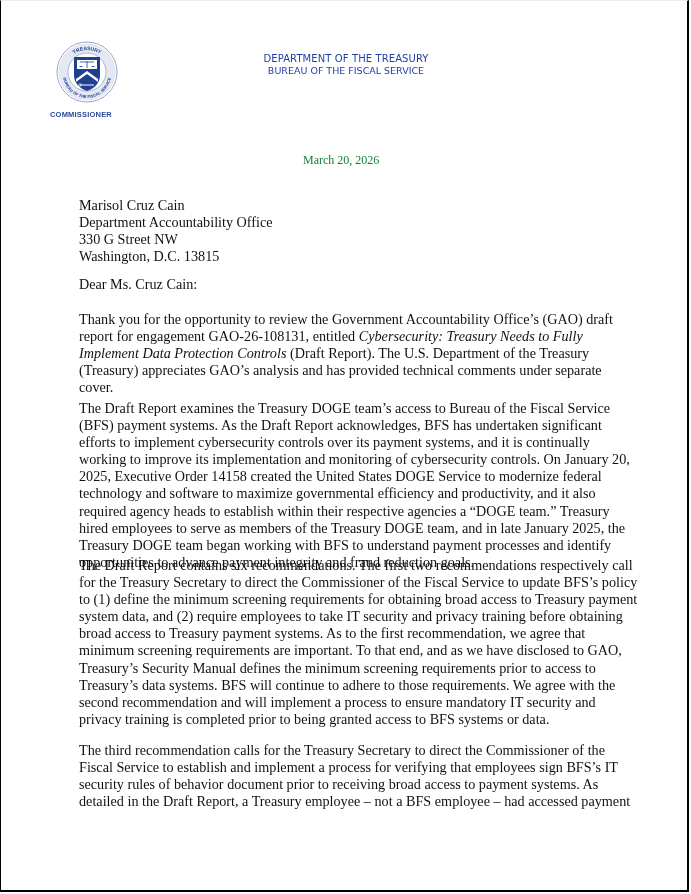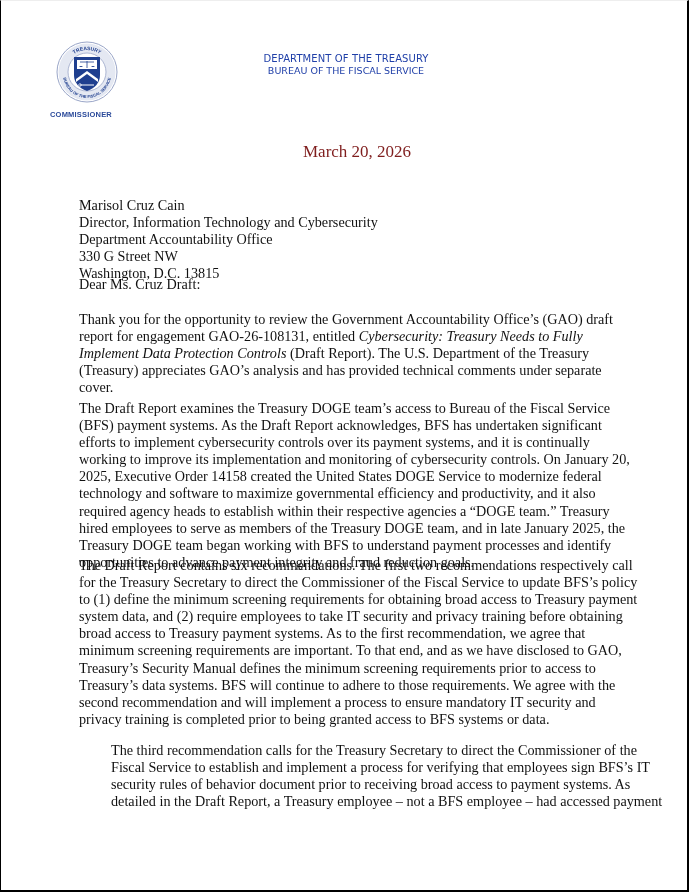--- a/index.html
+++ b/index.html
@@ -17,28 +17,28 @@
   .letterhead {
     position: absolute; left: 230px; top: 52px; width: 230px; text-align: center;
     font-family: "DejaVu Sans", sans-serif; color: #1f3fa8; line-height: 12px;
   }
   .lh1 { font-size: 10px; letter-spacing: 0.1px; }
   .lh2, .lh3 { font-size: 9.5px; }
   .body-text {
     position: absolute; left: 78px; width: 560px;
     font-family: "Liberation Serif", serif; font-size: 14.2px; color: #111; line-height: 17.1px;
   }
-  .date { position: absolute; left: 302px; top: 141px; font-family: "Liberation Serif", serif; font-size: 17px; color:#7f1d1d; }
+  .date { position: absolute; left: 302px; top: 152px; font-family: "Liberation Serif", serif; font-size: 12px; color:#15803d; }
   .address { top: 196px; }
   .address div { white-space: nowrap; }
   .salutation { top: 275px; }
   .p1 { top: 310px; }
   .p2 { top: 399px; }
   .p3 { top: 556px; }
-  .p4 { top: 741px; margin-left: 32px; }
+  .p4 { top: 741px; }
   p { margin: 0; }
   i { font-style: italic; }
 </style>
 </head>
 <body>
 
 <div class="page">
 
   <svg class="seal" viewBox="0 0 62 62">
     <circle cx="31" cy="31" r="30" fill="#ffffff" stroke="#9aa6c8" stroke-width="1"></circle>
@@ -67,27 +67,26 @@
 
   <div class="letterhead">
     <div class="lh1">DEPARTMENT OF THE TREASURY</div>
     <div class="lh2">BUREAU OF THE FISCAL SERVICE</div>
   </div>
 
   <div class="date">March 20, 2026</div>
 
   <div class="body-text address">
     <div>Marisol Cruz Cain</div>
-    <div>Director, Information Technology and Cybersecurity</div>
     <div>Department Accountability Office</div>
     <div>330 G Street NW</div>
     <div>Washington, D.C.  13815</div>
   </div>
 
-  <div class="body-text salutation">Dear Ms. Cruz Draft:</div>
+  <div class="body-text salutation">Dear Ms. Cruz Cain:</div>
 
   <p class="body-text p1"><span>Thank you for the opportunity to review the Government Accountability Office’s (GAO) draft report for engagement GAO-26-108131, entitled </span><i>Cybersecurity: Treasury Needs to Fully Implement Data Protection Controls</i><span> (Draft Report). The U.S. Department of the Treasury (Treasury) appreciates GAO’s analysis and has provided technical comments under separate cover.</span></p>
 
   <p class="body-text p2">The Draft Report examines the Treasury DOGE team’s access to Bureau of the Fiscal Service (BFS) payment systems. As the Draft Report acknowledges, BFS has undertaken significant efforts to implement cybersecurity controls over its payment systems, and it is continually working to improve its implementation and monitoring of cybersecurity controls. On January 20, 2025, Executive Order 14158 created the United States DOGE Service to modernize federal technology and software to maximize governmental efficiency and productivity, and it also required agency heads to establish within their respective agencies a “DOGE team.”  Treasury hired employees to serve as members of the Treasury DOGE team, and in late January 2025, the Treasury DOGE team began working with BFS to understand payment processes and identify opportunities to advance payment integrity and fraud reduction goals.</p>
 
   <p class="body-text p3">The Draft Report contains six recommendations. The first two recommendations respectively call for the Treasury Secretary to direct the Commissioner of the Fiscal Service to update BFS’s policy to (1) define the minimum screening requirements for obtaining broad access to Treasury payment system data, and (2) require employees to take IT security and privacy training before obtaining broad access to Treasury payment systems. As to the first recommendation, we agree that minimum screening requirements are important. To that end, and as we have disclosed to GAO, Treasury’s Security Manual defines the minimum screening requirements prior to access to Treasury’s data systems. BFS will continue to adhere to those requirements. We agree with the second recommendation and will implement a process to ensure mandatory IT security and privacy training is completed prior to being granted access to BFS systems or data.</p>
 
   <p class="body-text p4">The third recommendation calls for the Treasury Secretary to direct the Commissioner of the Fiscal Service to establish and implement a process for verifying that employees sign BFS’s IT security rules of behavior document prior to receiving broad access to payment systems. As detailed in the Draft Report, a Treasury employee – not a BFS employee – had accessed payment</p>
 </div>
 

